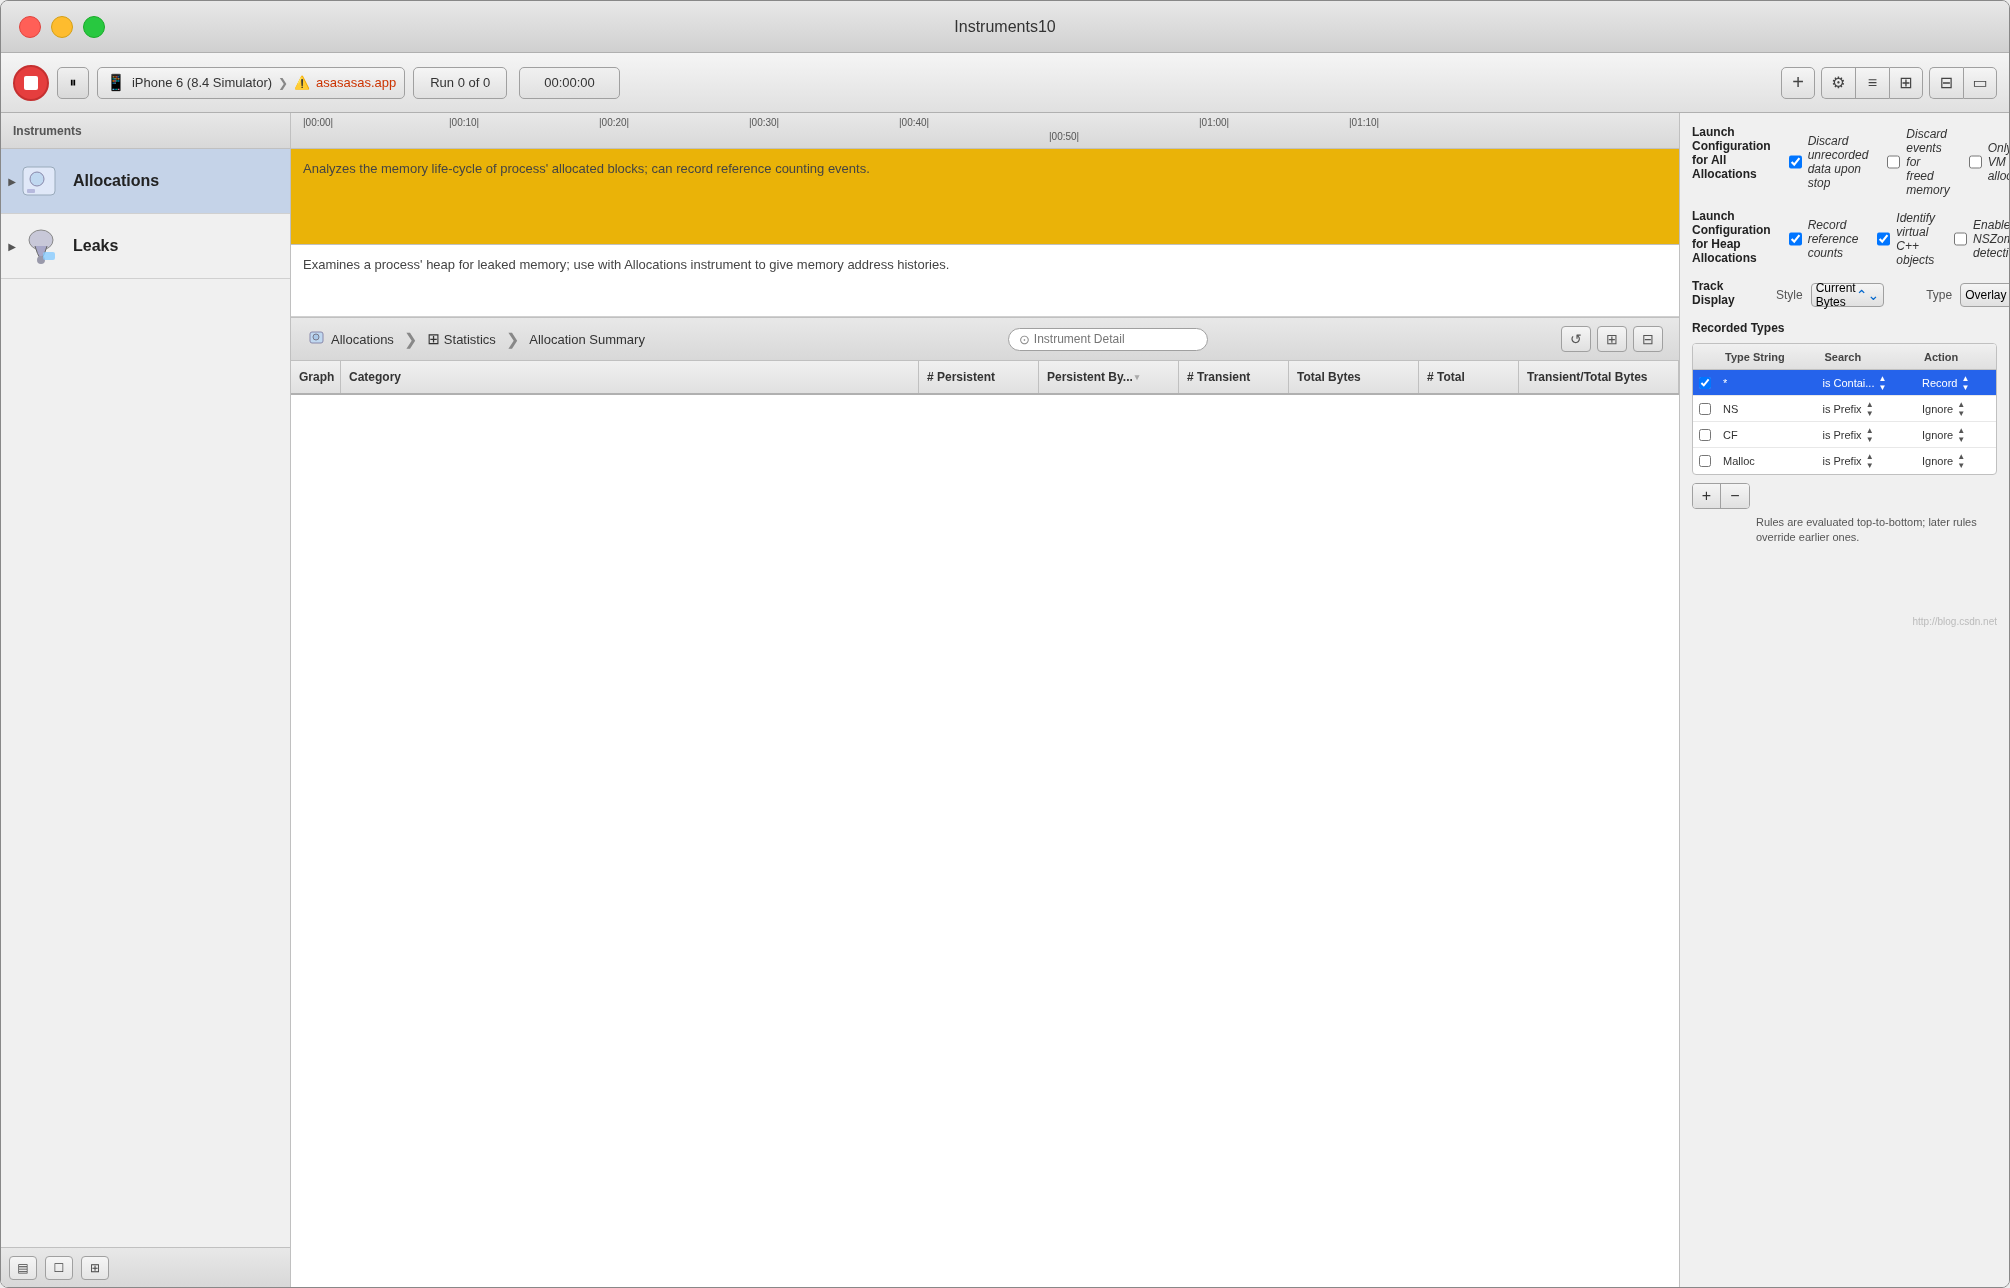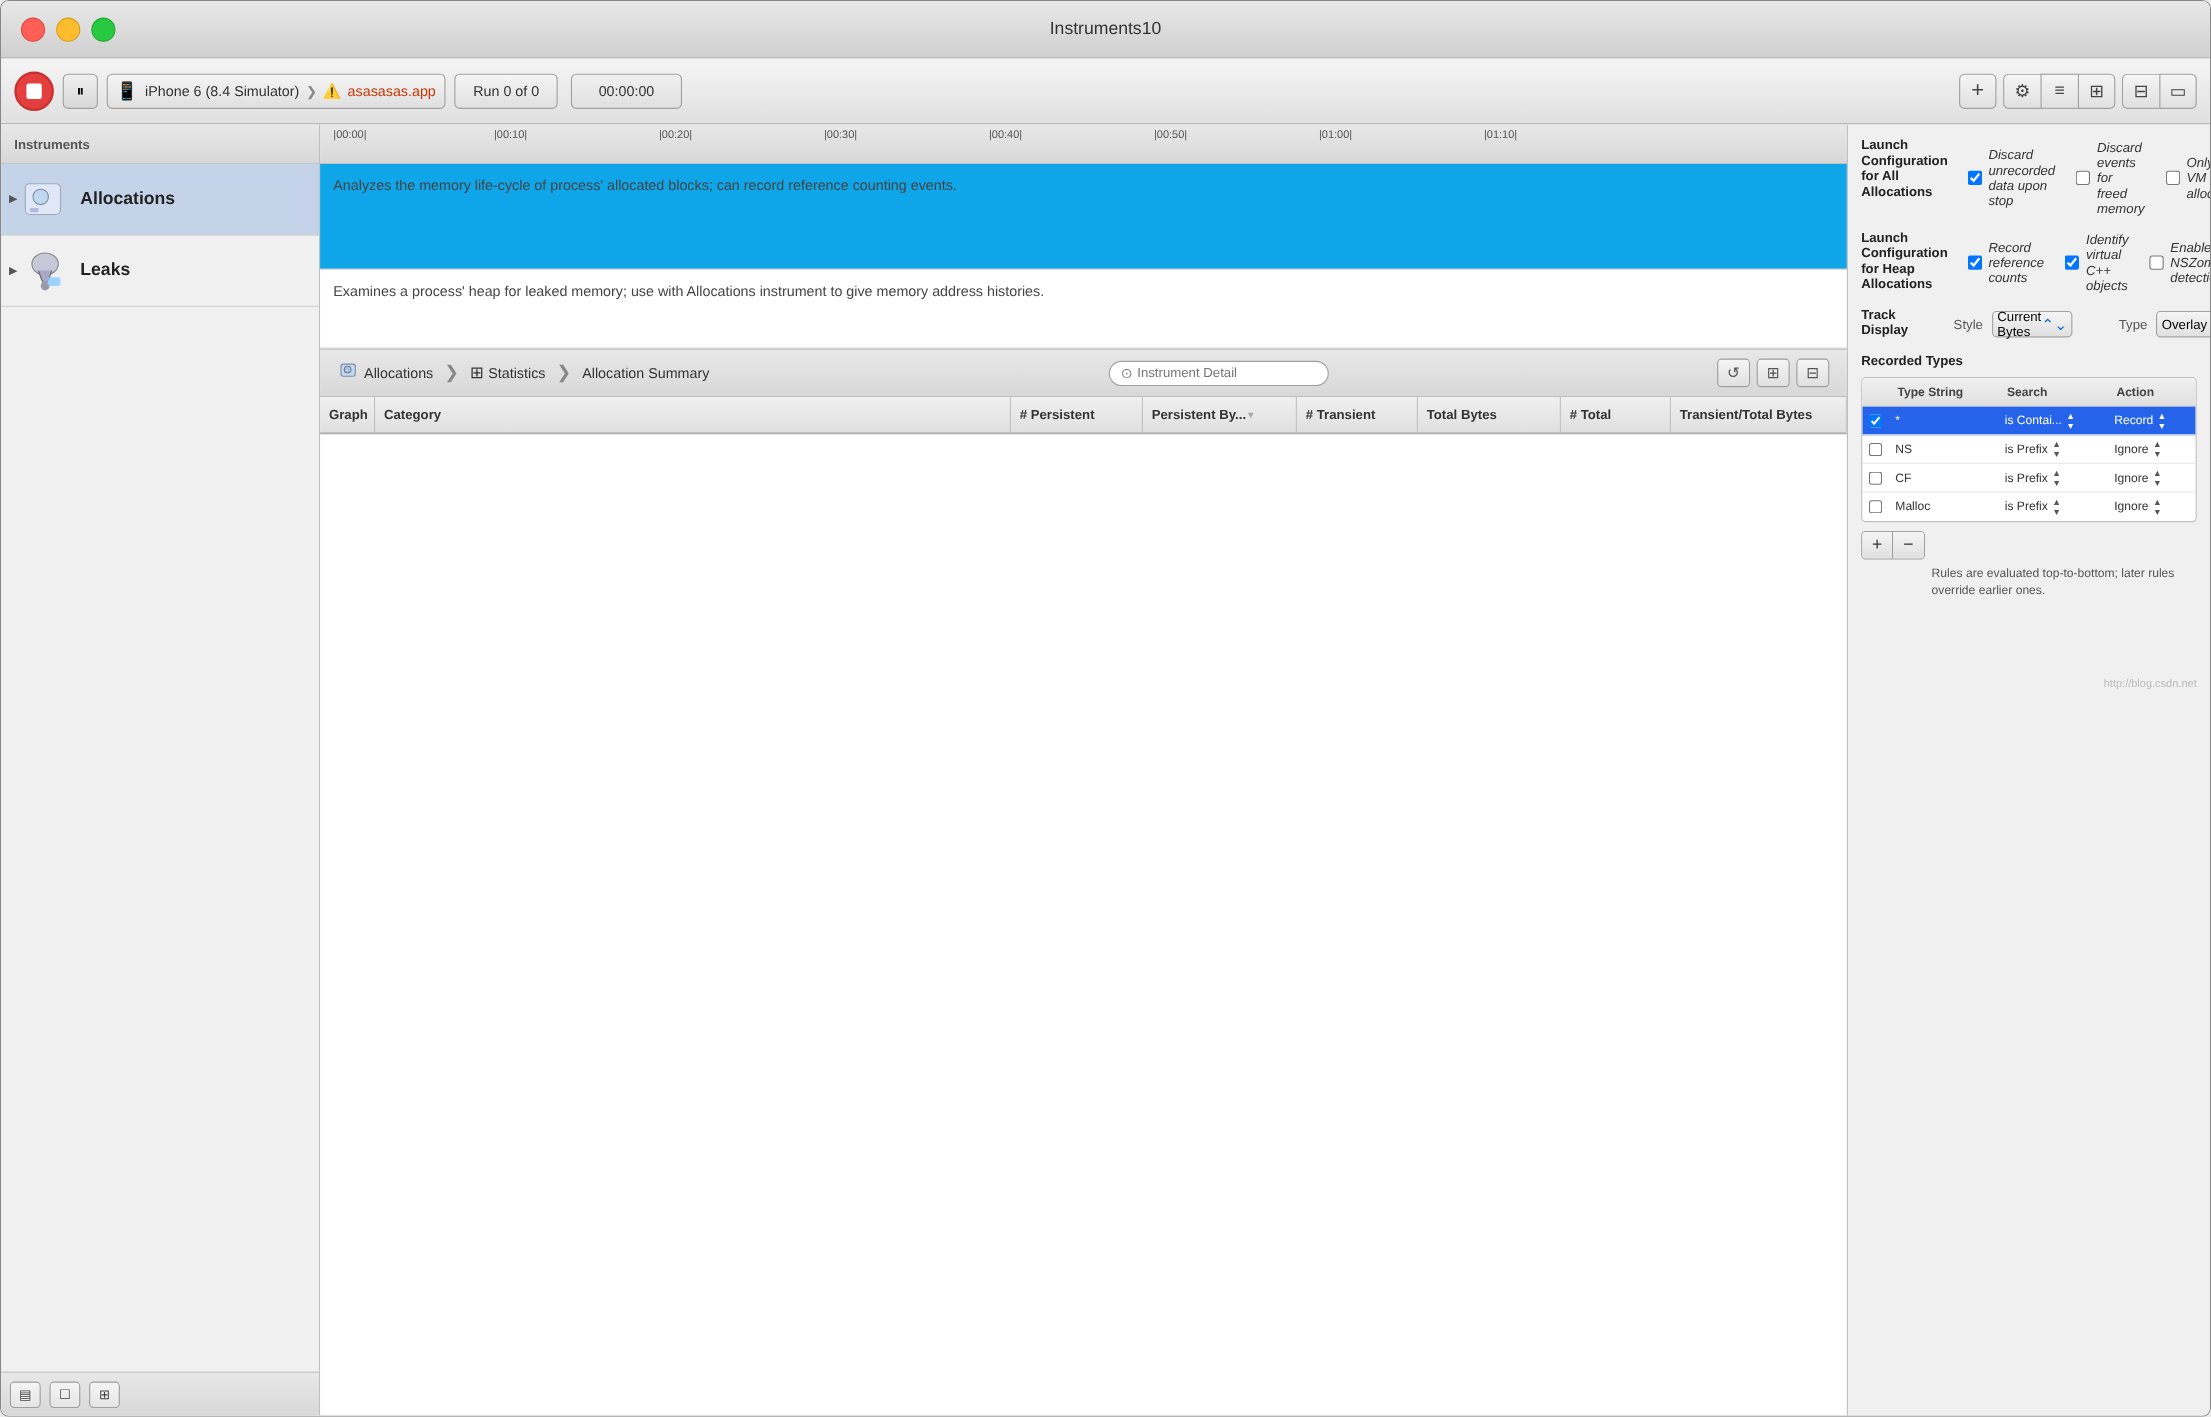--- a/index.html
+++ b/index.html
@@ -637,29 +637,29 @@
 
     <div class="center-column">
 
       <div class="timeline-ruler">
         <div style="position:relative;width:100%;height:100%;overflow:hidden;">
           <span style="position:absolute;left:4px;top:4px;font-size:10px;color:#555;">|00:00|</span>
           <span style="position:absolute;left:150px;top:4px;font-size:10px;color:#555;">|00:10|</span>
           <span style="position:absolute;left:300px;top:4px;font-size:10px;color:#555;">|00:20|</span>
           <span style="position:absolute;left:450px;top:4px;font-size:10px;color:#555;">|00:30|</span>
           <span style="position:absolute;left:600px;top:4px;font-size:10px;color:#555;">|00:40|</span>
-          <span style="position:absolute;left:750px;top:4px;font-size:10px;color:#555;">|00:50|</span>
+          <span style="position:absolute;left:750px;top:18px;font-size:10px;color:#555;">|00:50|</span>
           <span style="position:absolute;left:900px;top:4px;font-size:10px;color:#555;">|01:00|</span>
           <span style="position:absolute;left:1050px;top:4px;font-size:10px;color:#555;">|01:10|</span>
         </div>
       </div>
 
       <div style="display:flex;">
 
-        <div class="tl-alloc-track" style="width:100%;height:96px;background:#0ea5e9;border-bottom:1px solid #c0c0c0;padding:10px 12px;">
+        <div class="tl-alloc-track" style="width:100%;height:96px;background:#eab308;border-bottom:1px solid #c0c0c0;padding:10px 12px;">
           <div class="info-text">Analyzes the memory life-cycle of process' allocated blocks; can record reference counting events.</div>
         </div>
       </div>
       <div style="display:flex;">
 
         <div class="tl-leaks-track" style="width:100%;background:white;border-bottom:1px solid #d0d0d0;padding:10px 12px;height:72px;">
           <div class="info-text">Examines a process' heap for leaked memory; use with Allocations instrument to give memory address histories.</div>
         </div>
       </div>
 

